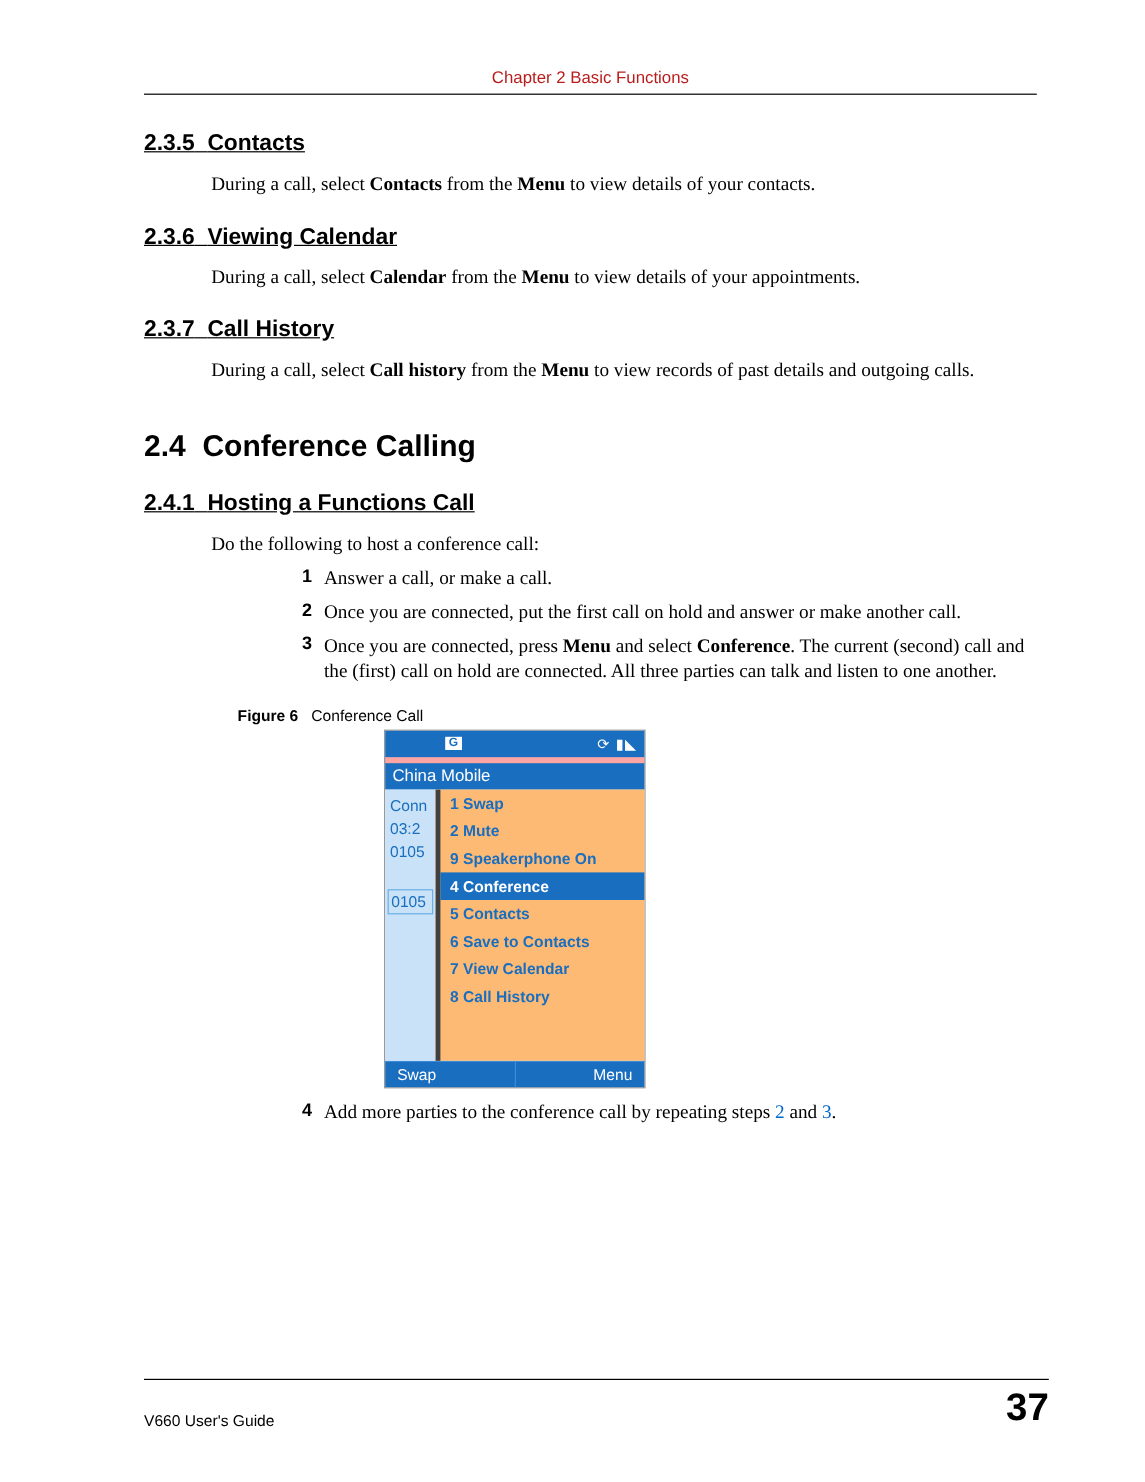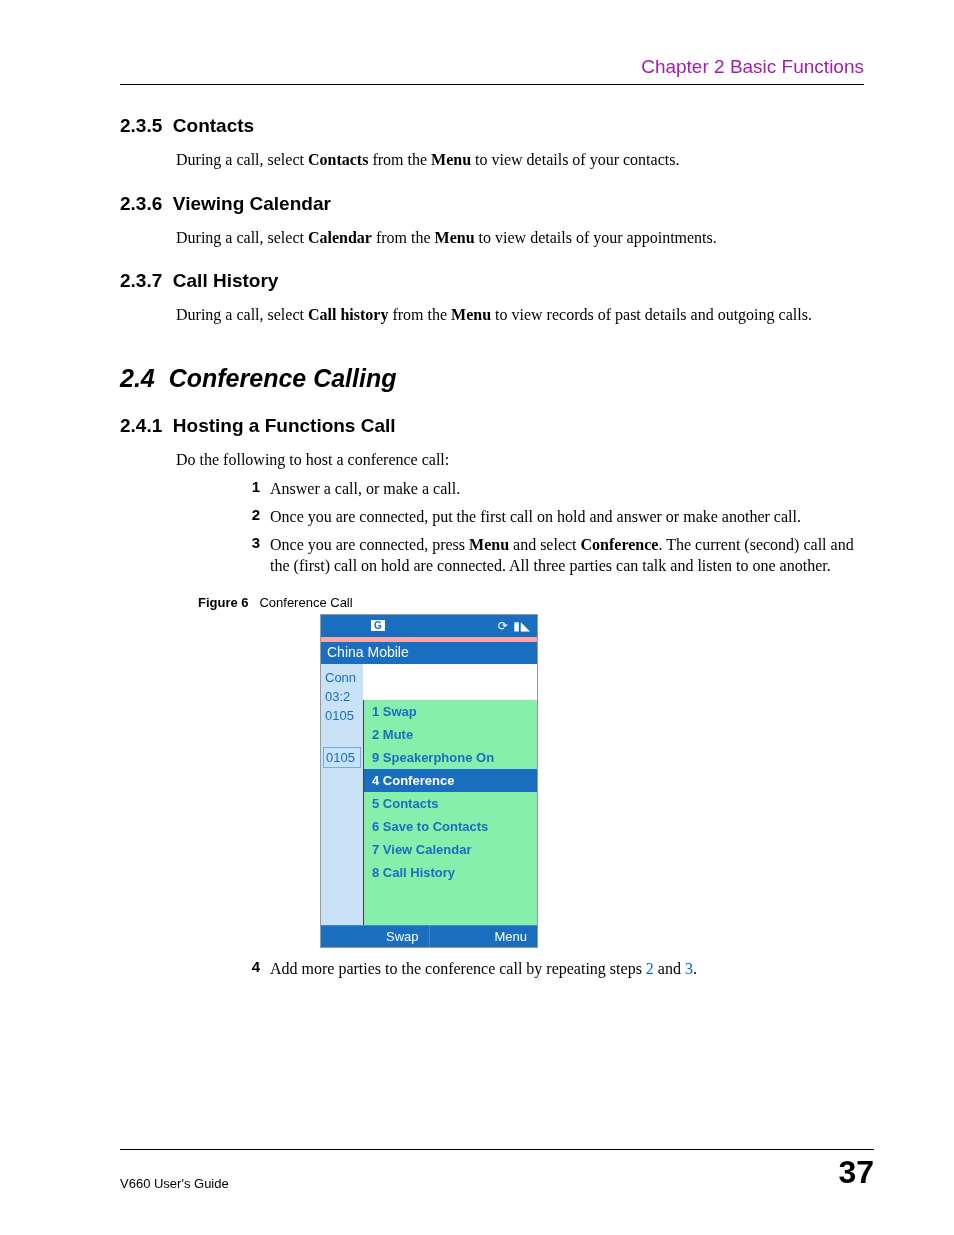--- a/index.html
+++ b/index.html
@@ -8,45 +8,45 @@
       height: 1235px;
       background: #fff;
       font-family: "Times New Roman", Times, serif;
       color: #000;
       position: relative;
     }
     .page {
       padding: 56px 90px 40px 120px;
     }
     .chapter-header {
-      text-align: right;
-      font-family: Arial, Helvetica, sans-serif;
-      font-size: 19px;
-      color: #a21caf;
+      text-align: center;
+      font-family: Arial, Helvetica, sans-serif;
+      font-size: 14px;
+      color: #b91c1c;
       margin-bottom: 6px;
     }
     .hr-top {
       border: none;
       border-top: 1.5px solid #000;
       margin-bottom: 30px;
     }
     .section-h3 {
       font-family: Arial, Helvetica, sans-serif;
       font-size: 19px;
       font-weight: bold;
       margin-top: 22px;
       margin-bottom: 12px;
+      text-decoration: underline;
     }
     .section-h2 {
       font-family: Arial, Helvetica, sans-serif;
       font-size: 25px;
       font-weight: bold;
       margin-top: 38px;
       margin-bottom: 16px;
-      font-style: italic;
     }
     .body-text {
       font-size: 16px;
       margin-left: 56px;
       margin-bottom: 8px;
       line-height: 1.35;
     }
     .figure-caption {
       font-family: Arial, Helvetica, sans-serif;
       font-size: 13px;
@@ -112,62 +112,61 @@
     }
     .phone-carrier {
       background: #1a6ebf;
       color: #fff;
       font-size: 14px;
       padding: 2px 6px 4px 6px;
       border-top: 5px solid #fca5a5;
     }
     .phone-body {
       display: flex;
-      height: 261px;
+      height: 226px;
       position: relative;
     }
     .phone-left {
       width: 42px;
       background: #c9e2f7;
       color: #1a6ebf;
       font-size: 13px;
       padding-top: 4px;
     }
     .phone-left div { padding: 2px 4px; }
     .phone-left .boxed {
       border: 1px solid #6bb0e5;
       margin: 22px 2px 0 2px;
       padding: 2px 2px;
     }
     .phone-menu {
       flex: 1;
-      background: #86efac;
-      border-left: 1px solid #404040;
-      margin-top: 36px;
+      background: #fdba74;
+      border-left: 4px solid #404040;
     }
     .menu-item {
       color: #1a6ebf;
       font-size: 13px;
       font-weight: bold;
       padding: 4px 8px;
     }
     .menu-item.selected {
       background: #1a6ebf;
       color: #fff;
     }
     .phone-softkeys {
       background: #1a6ebf;
       color: #fff;
       display: flex;
       font-size: 13px;
       border-top: 1px solid #3a8cd8;
     }
     .softkey-left {
       flex: 1;
-      text-align: right;
+      text-align: left;
       padding: 3px 10px;
       border-right: 1px solid #3a8cd8;
     }
     .softkey-right {
       flex: 1;
       text-align: right;
       padding: 3px 10px;
     }
     .step4-row {
       margin-left: 118px;

